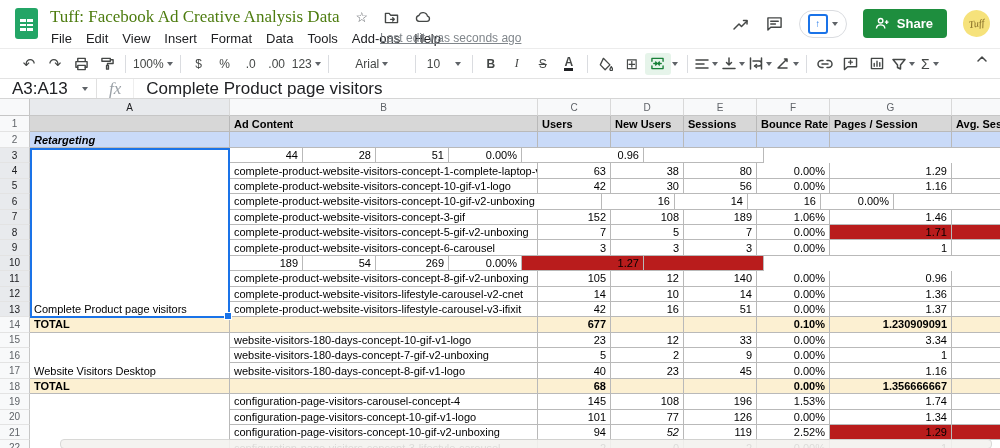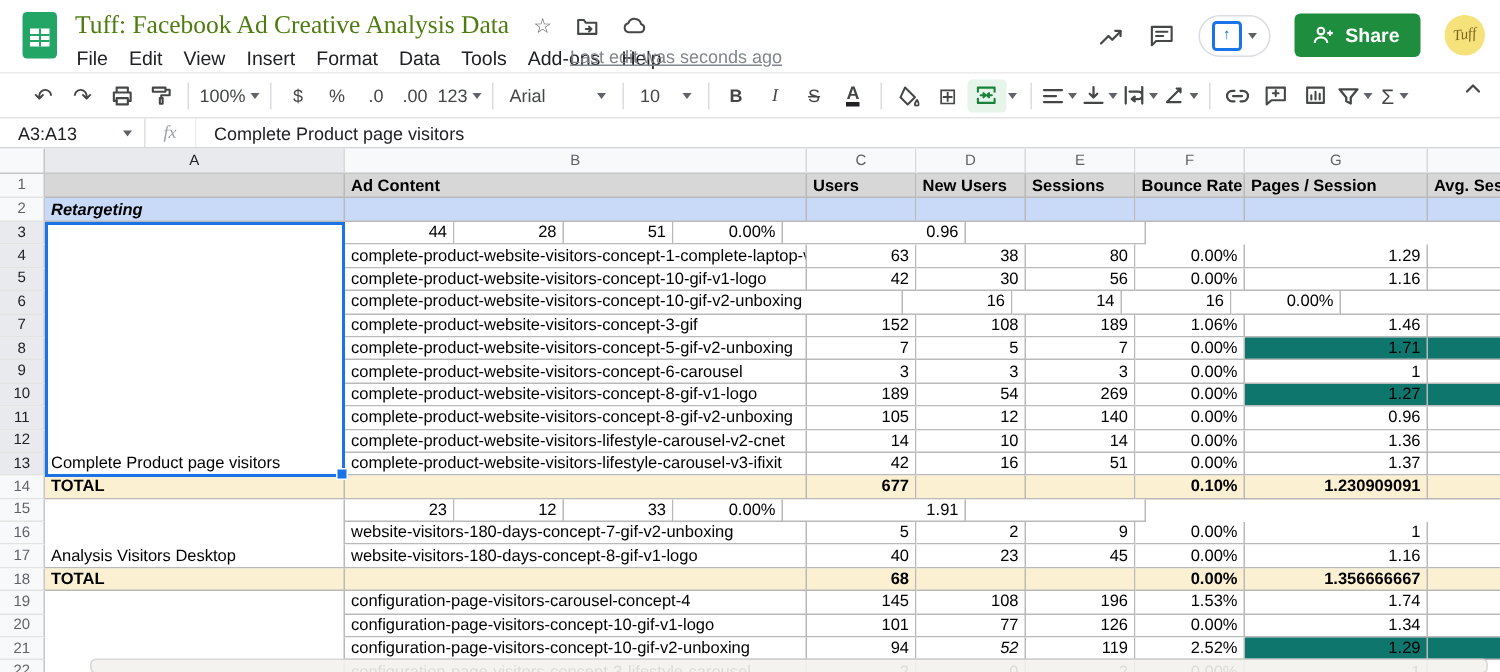--- a/index.html
+++ b/index.html
@@ -29,27 +29,27 @@
   
   .toolbar{height:29px;display:flex;align-items:center;padding-left:16px;border-top:1px solid #ececec;
     border-bottom:1px solid #e3e3e3;position:relative;}
   .tbi{min-width:22px;height:22px;display:flex;align-items:center;justify-content:center;color:#444746;
     font-size:13px;border-radius:3px;gap:3px;padding:0 2px;}
   .tbi.txt{font-size:12px;color:#444746;}
   .tbi.glyph{font-size:15px;}
   .sep{width:1px;height:18px;background:#dadce0;margin:0 5px;flex:none;}
   .tbi.active{background:#e6f4ea;}
   .tbi.active svg *{stroke:#188038;}
-  .fontname{min-width:64px;justify-content:space-between;padding:0 6px;}
+  .fontname{min-width:64px;justify-content:center;padding:0 6px;}
   .collapse{position:absolute;right:12px;top:6px;color:#5f6368;}
   svg.ic{display:block;}
   svg.ic *{stroke:#444746;stroke-width:1.5;fill:none;stroke-linecap:round;stroke-linejoin:round;}
   .boldA{font-weight:bold;border-bottom:3px solid #202124;line-height:12px;}
   
-  .formulabar{height:19px;display:flex;align-items:center;border-bottom:1px solid #d5d5d5;font-size:12px;}
+  .formulabar{height:19px;display:flex;align-items:center;border-bottom:1px solid #d5d5d5;font-size:17px;}
   .namebox{width:76px;display:flex;align-items:center;justify-content:space-between;padding:0 8px 0 12px;color:#202124;}
   .fx{font-family:"Liberation Serif",serif;font-style:italic;color:#9aa0a6;padding:0 12px;}
   .fdiv{width:1px;height:19px;background:#e0e0e0;}
   .fvalue{padding-left:12px;color:#202124;}
   
   .sheet{position:relative;height:351px;overflow:hidden;}
   .colhdr{display:flex;height:17px;}
   .corner{width:30px;flex:none;background:#f8f9fa;border-right:1px solid #c6c6c6;border-bottom:1px solid #c6c6c6;box-sizing:border-box;}
   .colletter{flex:none;background:#f8f9fa;color:#5f6368;font-size:10px;display:flex;align-items:center;justify-content:center;
     border-right:1px solid #d9d9d9;border-bottom:1px solid #c6c6c6;box-sizing:border-box;}
@@ -62,21 +62,21 @@
   .cell{flex:none;display:flex;align-items:center;padding:0 4px;box-sizing:border-box;font-size:11px;color:#000;
     white-space:nowrap;overflow:hidden;border-right:1px solid #b9b9b9;border-bottom:1px solid #b9b9b9;background:#fff;}
   .cell.num{justify-content:flex-end;}
   .cell.hdr{background:#d7d7d7;font-weight:bold;}
   .cell.sec{background:#c9daf8;}
   .cell.bi{font-weight:bold;font-style:italic;}
   .cell.tot{background:#fcf0d2;}
   .cell.b{font-weight:bold;}
   .cell.amerge{border-bottom:none;}
   .cell.alast{border-bottom:1px solid #b9b9b9;}
-  .cell.yl{background:#0f766e;}
+  .cell.yl{background:#b91c1c;}
   #selbox{position:absolute;left:30px;top:49px;width:200px;height:170px;border:2px solid #1a73e8;box-sizing:border-box;pointer-events:none;}
   #fillhandle{position:absolute;right:-4px;bottom:-4px;width:6px;height:6px;background:#1a73e8;border:1px solid #fff;}
   .hscroll{position:absolute;left:60px;right:8px;bottom:1px;height:8px;border-radius:4px;background:#f3f2ef;border:1px solid #d4d4d2;opacity:.9;}
 </style>
 </head>
 <body>
 
 <div class="titlebar">
   <div class="logo">
       <div class="grid"></div>
@@ -379,21 +379,20 @@
         <div class="cell num" style="width: 73px;">3</div>
         <div class="cell num" style="width: 73px;">3</div>
         <div class="cell num" style="width: 73px;">3</div>
         <div class="cell num" style="width: 73px;">0.00%</div>
         <div class="cell num" style="width: 122px;">1</div>
         <div class="cell" style="width: 120px;"></div>
       </div>
       <div class="row">
         <div class="gutter gsel">10</div>
         <div class="cell amerge" style="width: 200px;"></div>
-        <div class="cell" style="width: 308px;">complete-product-website-visitors-concept-8-gif-v1-logo</div>
         <div class="cell num" style="width: 73px;">189</div>
         <div class="cell num" style="width: 73px;">54</div>
         <div class="cell num" style="width: 73px;">269</div>
         <div class="cell num" style="width: 73px;">0.00%</div>
         <div class="cell num yl" style="width: 122px;">1.27</div>
         <div class="cell yl" style="width: 120px;"></div>
       </div>
       <div class="row">
         <div class="gutter gsel">11</div>
         <div class="cell amerge" style="width: 200px;"></div>
@@ -434,41 +433,42 @@
         <div class="cell tot num b" style="width: 73px;">677</div>
         <div class="cell tot" style="width: 73px;"></div>
         <div class="cell tot" style="width: 73px;"></div>
         <div class="cell tot num b" style="width: 73px;">0.10%</div>
         <div class="cell tot num b" style="width: 122px;">1.230909091</div>
         <div class="cell tot" style="width: 120px;"></div>
       </div>
       <div class="row">
         <div class="gutter">15</div>
         <div class="cell amerge" style="width: 200px;"></div>
+        <div class="cell" style="width: 308px;">website-visitors-180-days-concept-10-gif-v1-logo</div>
         <div class="cell num" style="width: 73px;">23</div>
         <div class="cell num" style="width: 73px;">12</div>
         <div class="cell num" style="width: 73px;">33</div>
         <div class="cell num" style="width: 73px;">0.00%</div>
-        <div class="cell num" style="width: 122px;">1.91</div>
+        <div class="cell num" style="width: 122px;">3.34</div>
         <div class="cell" style="width: 120px;"></div>
       </div>
       <div class="row">
         <div class="gutter">16</div>
         <div class="cell amerge" style="width: 200px;"></div>
         <div class="cell" style="width: 308px;">website-visitors-180-days-concept-7-gif-v2-unboxing</div>
         <div class="cell num" style="width: 73px;">5</div>
         <div class="cell num" style="width: 73px;">2</div>
         <div class="cell num" style="width: 73px;">9</div>
         <div class="cell num" style="width: 73px;">0.00%</div>
         <div class="cell num" style="width: 122px;">1</div>
         <div class="cell" style="width: 120px;"></div>
       </div>
       <div class="row">
         <div class="gutter">17</div>
-        <div class="cell amerge alast" style="width: 200px;">Analysis Visitors Desktop</div>
+        <div class="cell amerge alast" style="width: 200px;">Website Visitors Desktop</div>
         <div class="cell" style="width: 308px;">website-visitors-180-days-concept-8-gif-v1-logo</div>
         <div class="cell num" style="width: 73px;">40</div>
         <div class="cell num" style="width: 73px;">23</div>
         <div class="cell num" style="width: 73px;">45</div>
         <div class="cell num" style="width: 73px;">0.00%</div>
         <div class="cell num" style="width: 122px;">1.16</div>
         <div class="cell" style="width: 120px;"></div>
       </div>
       <div class="row">
         <div class="gutter">18</div>

